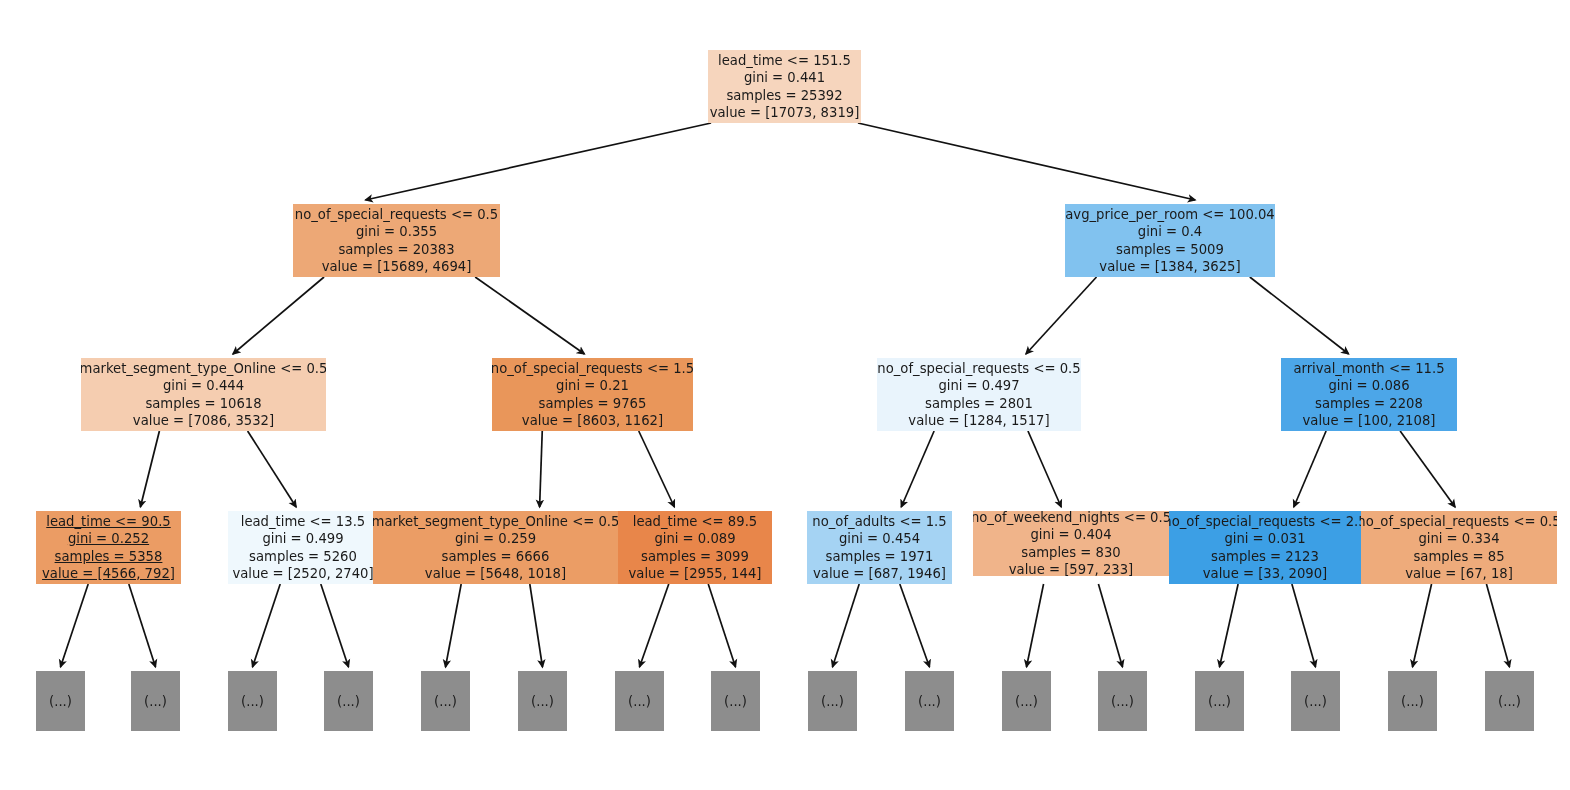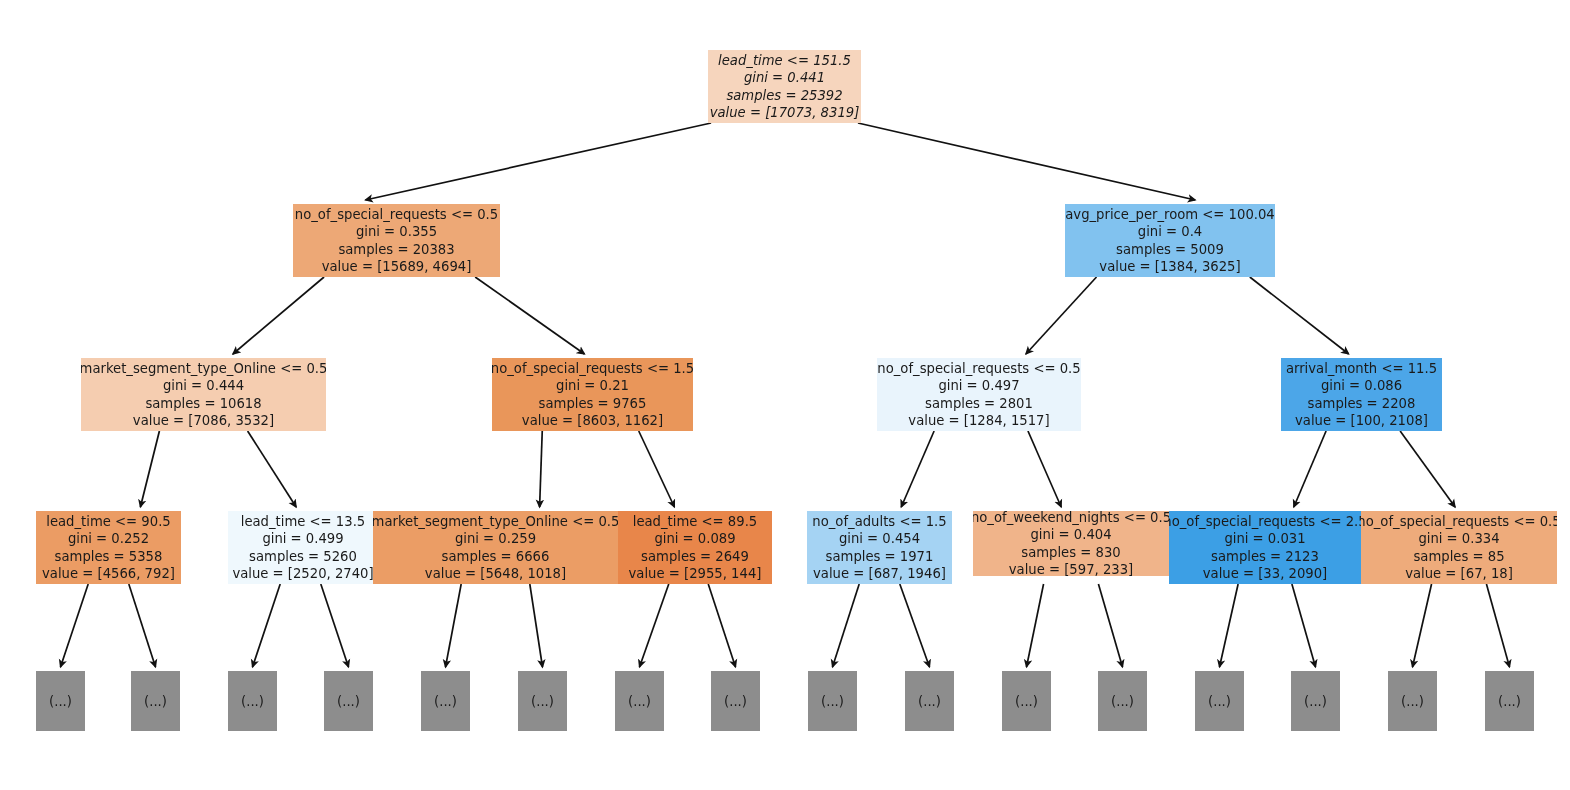--- a/index.html
+++ b/index.html
@@ -89,21 +89,21 @@
         <path d="M 899.8 584 L 929.5 667" marker-end="url(#arrow)"></path>
         <path d="M 1043.56 584 L 1026.5 667" marker-end="url(#arrow)"></path>
         <path d="M 1098.44 584 L 1122.5 667" marker-end="url(#arrow)"></path>
         <path d="M 1238.12 584 L 1219.5 667" marker-end="url(#arrow)"></path>
         <path d="M 1291.88 584 L 1315.5 667" marker-end="url(#arrow)"></path>
         <path d="M 1431.56 584 L 1412.5 667" marker-end="url(#arrow)"></path>
         <path d="M 1486.44 584 L 1509.5 667" marker-end="url(#arrow)"></path>
       </g>
   </svg>
   <div id="node-layer">
-      <div class="node" style="left: 708px; top: 50px; width: 153px; height: 73px; background: rgb(246, 213, 189); font-style: italic;">
+      <div class="node" style="left: 708px; top: 50px; width: 153px; height: 73px; background: rgb(246, 213, 189);">
         <span class="line">lead_time &lt;= 151.5</span>
         <span class="line">gini = 0.441</span>
         <span class="line">samples = 25392</span>
         <span class="line">value = [17073, 8319]</span>
       </div>
       <div class="node" style="left: 293px; top: 204px; width: 207px; height: 73px; background: rgb(237, 168, 118);">
         <span class="line">no_of_special_requests &lt;= 0.5</span>
         <span class="line">gini = 0.355</span>
         <span class="line">samples = 20383</span>
         <span class="line">value = [15689, 4694]</span>
@@ -125,48 +125,48 @@
         <span class="line">gini = 0.21</span>
         <span class="line">samples = 9765</span>
         <span class="line">value = [8603, 1162]</span>
       </div>
       <div class="node" style="left: 877px; top: 358px; width: 204px; height: 73px; background: rgb(233, 244, 252);">
         <span class="line">no_of_special_requests &lt;= 0.5</span>
         <span class="line">gini = 0.497</span>
         <span class="line">samples = 2801</span>
         <span class="line">value = [1284, 1517]</span>
       </div>
-      <div class="node" style="left: 1281px; top: 358px; width: 161px; height: 73px; background: rgb(76, 166, 232);">
+      <div class="node" style="left: 1281px; top: 358px; width: 176px; height: 73px; background: rgb(76, 166, 232);">
         <span class="line">arrival_month &lt;= 11.5</span>
         <span class="line">gini = 0.086</span>
         <span class="line">samples = 2208</span>
         <span class="line">value = [100, 2108]</span>
       </div>
-      <div class="node" style="left: 36px; top: 511px; width: 145px; height: 73px; background: rgb(235, 156, 100);">
+      <div class="node" style="left: 36px; top: 511px; width: 145px; height: 73px; background: rgb(235, 156, 100); text-decoration: underline;">
         <span class="line">lead_time &lt;= 90.5</span>
         <span class="line">gini = 0.252</span>
         <span class="line">samples = 5358</span>
         <span class="line">value = [4566, 792]</span>
       </div>
       <div class="node" style="left: 228px; top: 511px; width: 145px; height: 73px; background: rgb(239, 248, 253); padding-left: 9px;">
         <span class="line">lead_time &lt;= 13.5</span>
         <span class="line">gini = 0.499</span>
         <span class="line">samples = 5260</span>
         <span class="line">value = [2520, 2740]</span>
       </div>
       <div class="node" style="left: 373px; top: 511px; width: 245px; height: 73px; background: rgb(235, 157, 101);">
         <span class="line">market_segment_type_Online &lt;= 0.5</span>
         <span class="line">gini = 0.259</span>
         <span class="line">samples = 6666</span>
         <span class="line">value = [5648, 1018]</span>
       </div>
       <div class="node" style="left: 618px; top: 511px; width: 154px; height: 73px; background: rgb(232, 134, 74);">
         <span class="line">lead_time &lt;= 89.5</span>
         <span class="line">gini = 0.089</span>
-        <span class="line">samples = 2649</span>
+        <span class="line">samples = 3099</span>
         <span class="line">value = [2955, 144]</span>
       </div>
       <div class="node" style="left: 807px; top: 511px; width: 145px; height: 73px; background: rgb(165, 211, 243);">
         <span class="line">no_of_adults &lt;= 1.5</span>
         <span class="line">gini = 0.454</span>
         <span class="line">samples = 1971</span>
         <span class="line">value = [687, 1946]</span>
       </div>
       <div class="node" style="left: 973px; top: 511px; width: 196px; height: 65px; background: rgb(240, 180, 138);">
         <span class="line">no_of_weekend_nights &lt;= 0.5</span>

